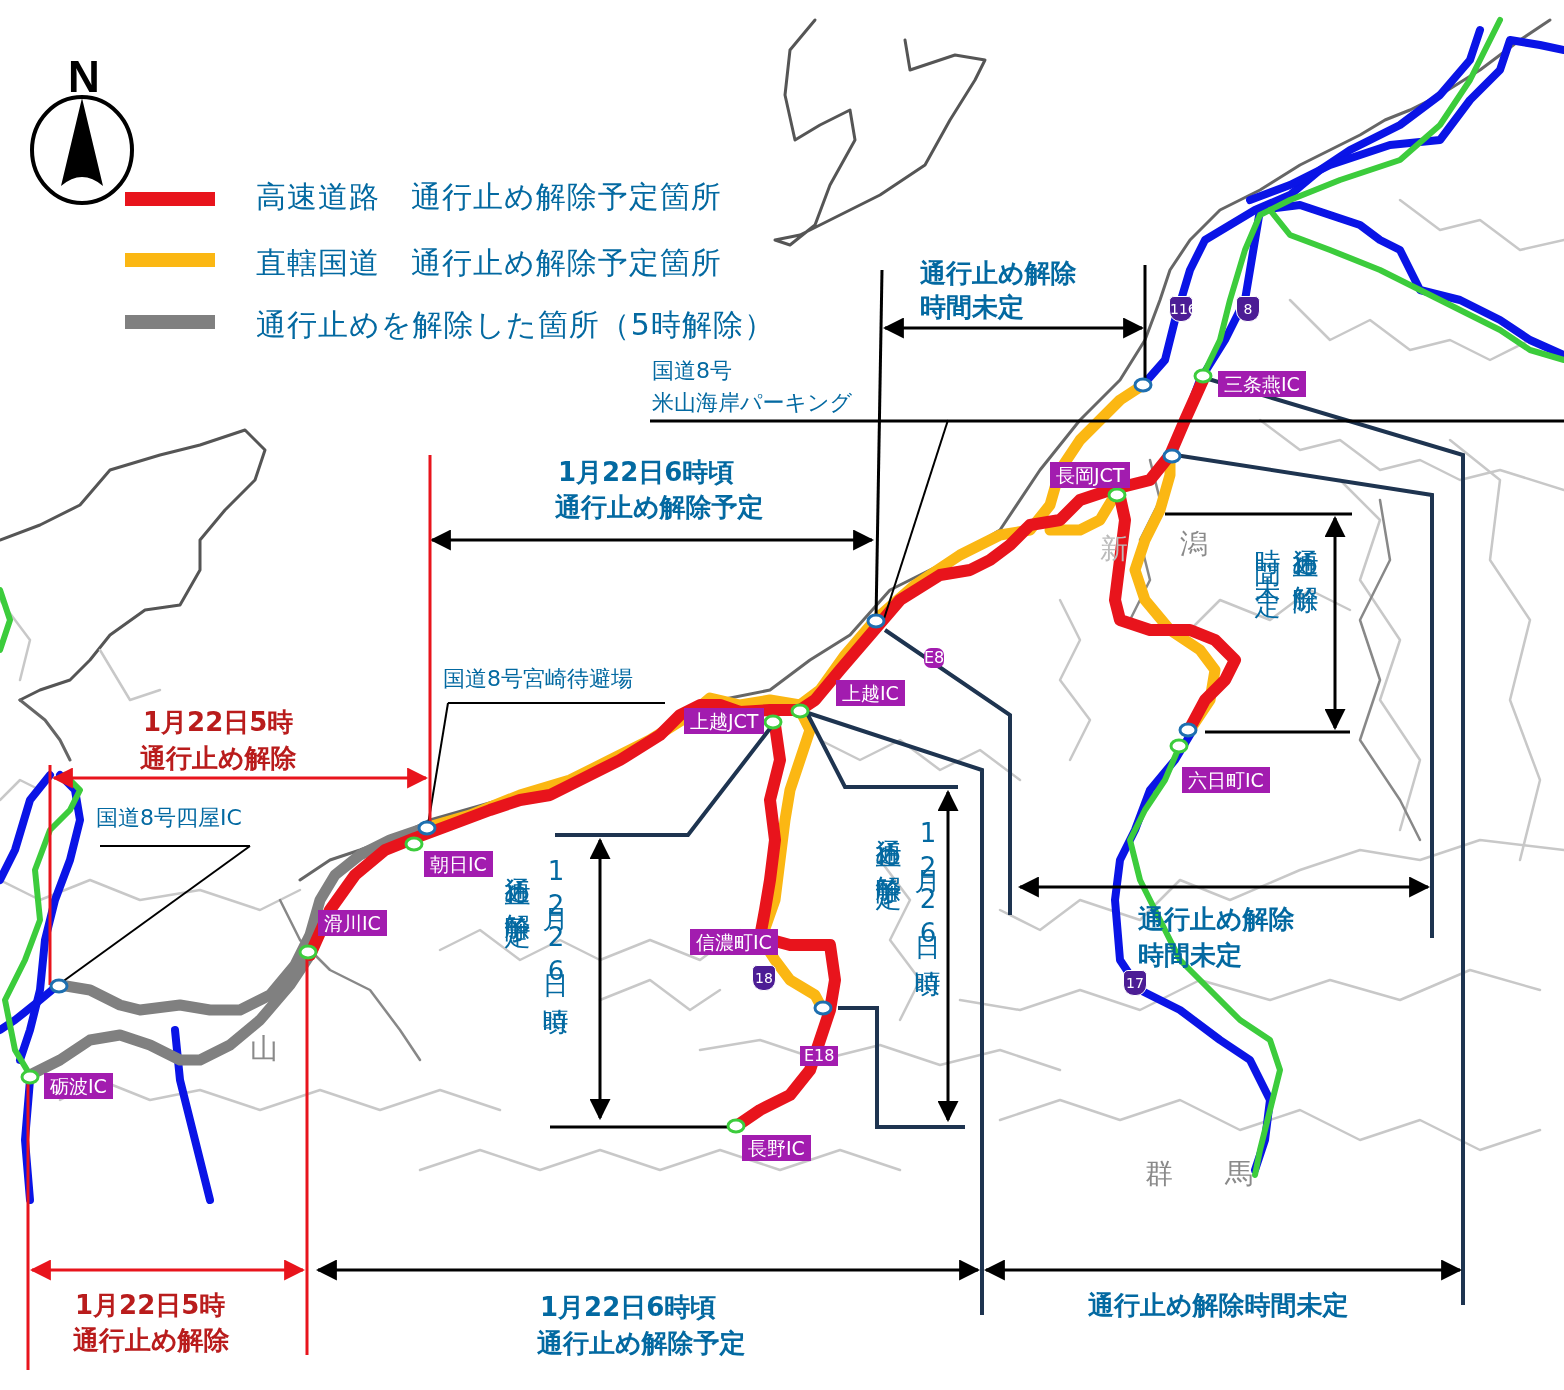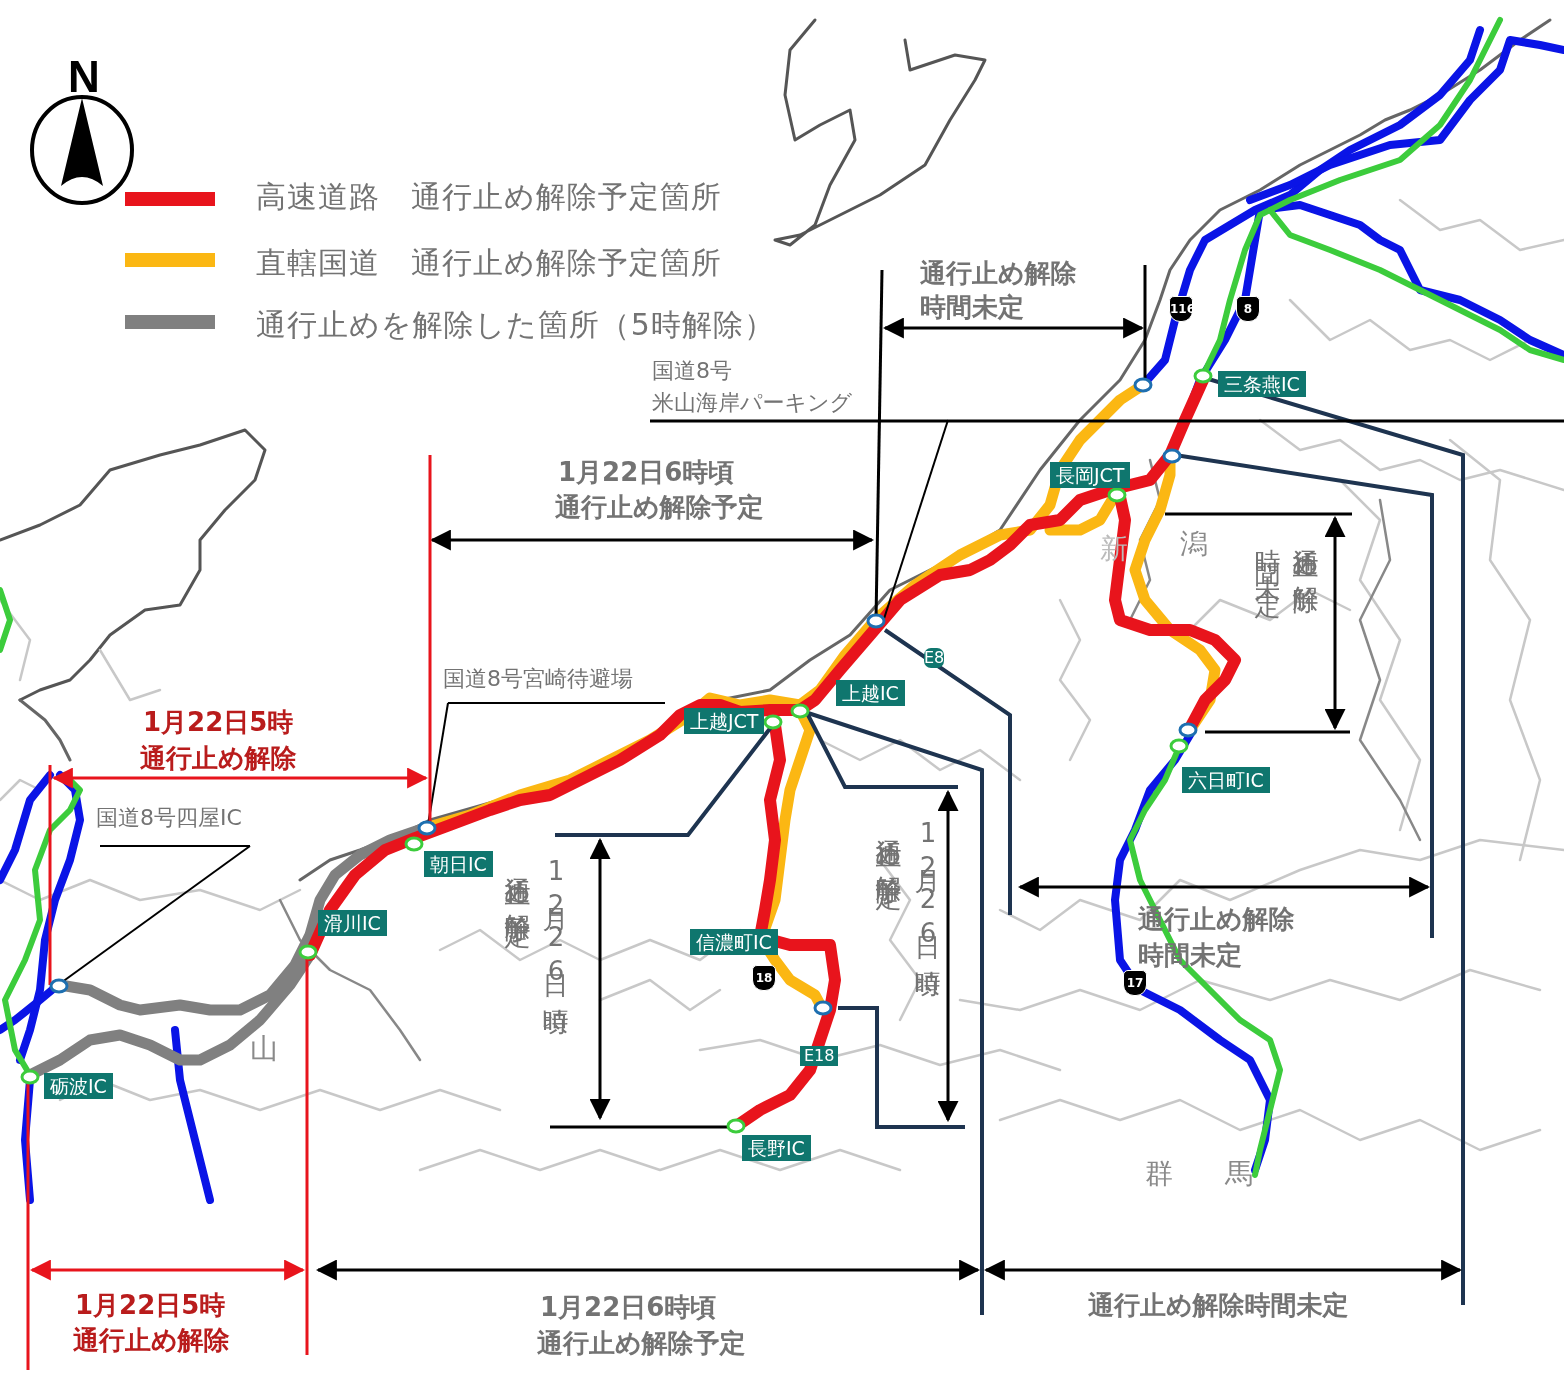--- a/index.html
+++ b/index.html
@@ -1,25 +1,25 @@
 <!DOCTYPE html>
 <html><head>
 <meta charset="utf-8">
 <style>
   html, body { margin: 0; padding: 0; background: #ffffff; }
   body { width: 1564px; height: 1390px; position: relative; overflow: hidden; font-family: "DejaVu Sans", "Liberation Sans", sans-serif; }
   #map { position: absolute; left: 0; top: 0; width: 1564px; height: 1390px; }
-  .txt { position: absolute; white-space: nowrap; color: #737373; }
+  .txt { position: absolute; white-space: nowrap; color: #0369a1; }
   .legend-label { font-size: 30px; letter-spacing: 1px; }
   .red { color: #b91c1c; }
   .callout { font-size: 22px; }
   .big { font-size: 26px; font-weight: bold; }
   .vert { writing-mode: vertical-rl; text-orientation: upright; font-size: 26px; line-height: 1.0; letter-spacing: 2px; }
-  .ic { position: absolute; background: #0f766e; color: #fff; font-size: 19px; padding: 1px 6px; line-height: 24px; white-space: nowrap; }
-  .shield { position: absolute; width: 22px; height: 24px; background: #000000; color: #fff; font-size: 12px; font-weight: bold; text-align: center; line-height: 24px; border-radius: 5px 5px 11px 11px; border: 1px solid #fff; }
+  .ic { position: absolute; background: #a21caf; color: #fff; font-size: 19px; padding: 1px 6px; line-height: 24px; white-space: nowrap; }
+  .shield { position: absolute; width: 22px; height: 24px; background: #4c1d95; color: #fff; font-size: 14px; font-weight: normal; text-align: center; line-height: 24px; border-radius: 5px 5px 11px 11px; border: 1px solid #fff; }
   .pref { position: absolute; font-size: 28px; color: #8a8a8a; }
   .north-n { position: absolute; left: 68px; top: 52px; font-size: 44px; font-weight: bold; font-family: "Liberation Sans", sans-serif; }
 </style>
 </head>
 <body>
 
 <svg id="map" viewBox="0 0 1564 1390" xmlns="http://www.w3.org/2000/svg">
   <defs>
     <marker id="ah" viewBox="0 0 10 10" refX="9" refY="5" markerWidth="7" markerHeight="7" orient="auto-start-reverse">
       <path d="M0,0 L10,5 L0,10 z" fill="#000"></path>

